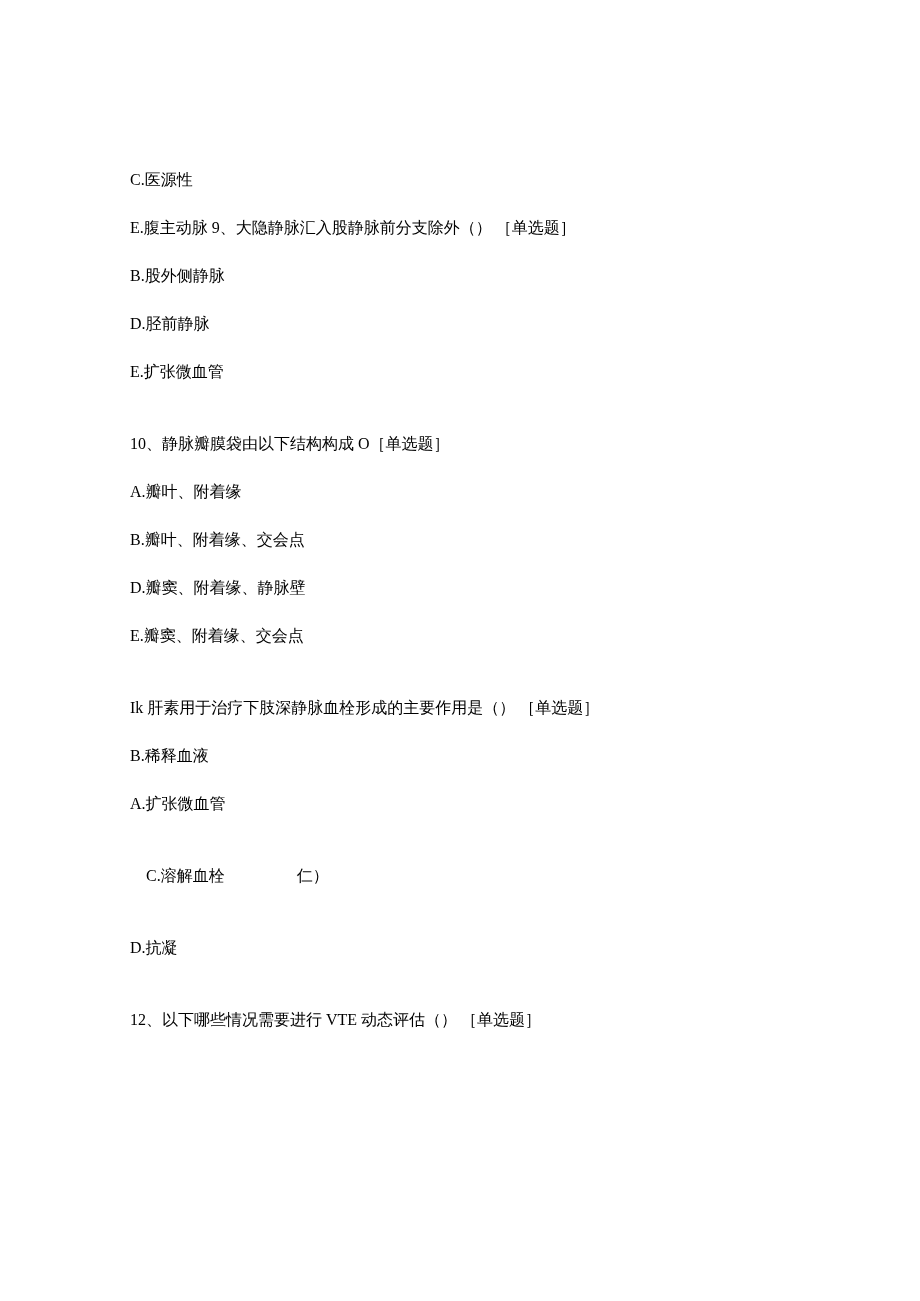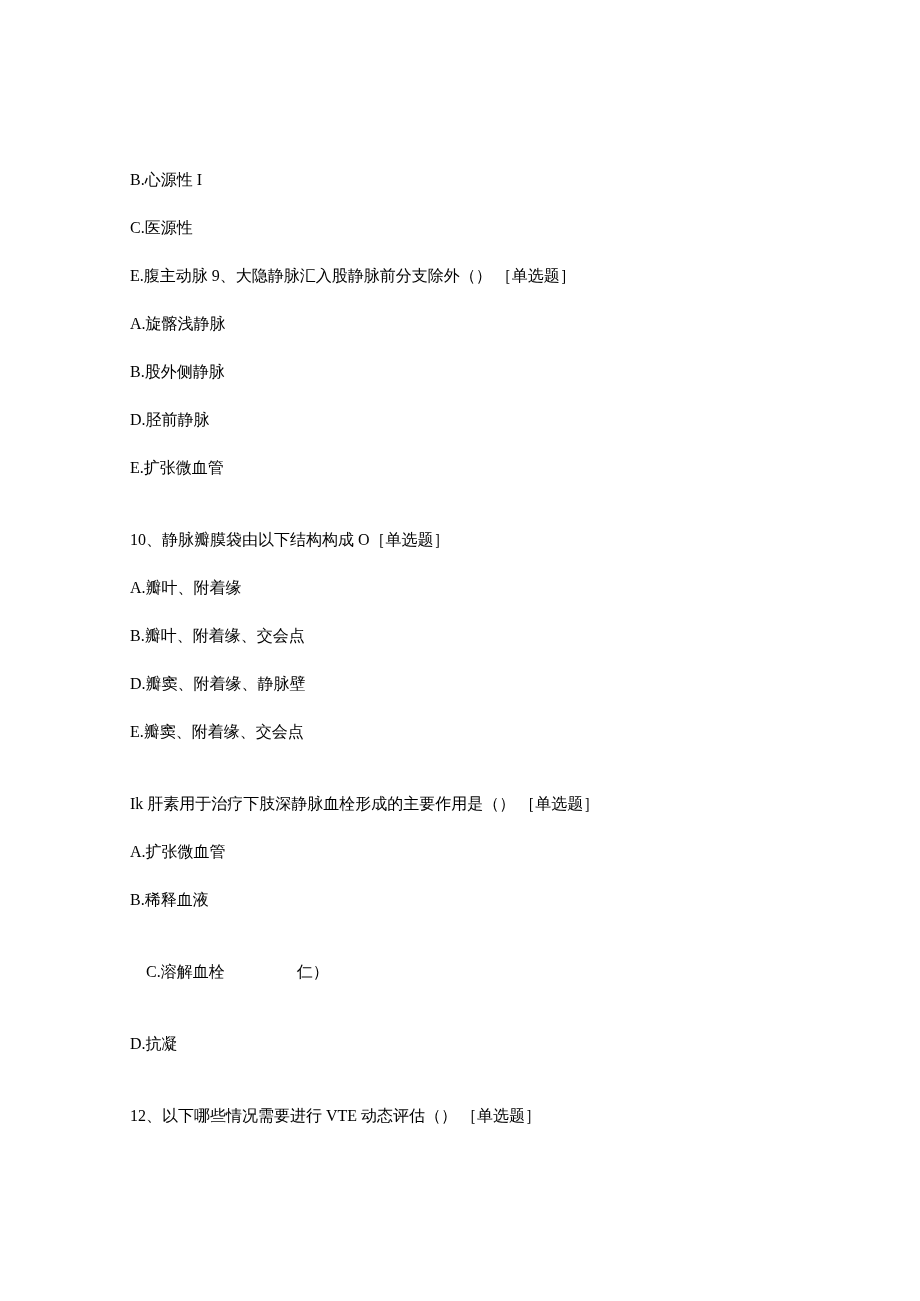--- a/index.html
+++ b/index.html
@@ -32,41 +32,39 @@
   .inline-gap {
     display: inline-block;
     width: 72px;
   }
 </style>
 </head>
 <body>
 
 <div class="page">
 
-  <div class="line">B.心源性 I</div>
   <div class="line">C.医源性</div>
   <div class="line">E.腹主动脉 9、大隐静脉汇入股静脉前分支除外（） ［单选题］</div>
-  <div class="line">A.旋髂浅静脉</div>
   <div class="line">B.股外侧静脉</div>
   <div class="line">D.胫前静脉</div>
   <div class="line">E.扩张微血管</div>
 
   <div class="spacer"></div>
 
   <div class="line">10、静脉瓣膜袋由以下结构构成 O［单选题］</div>
   <div class="line">A.瓣叶、附着缘</div>
   <div class="line">B.瓣叶、附着缘、交会点</div>
   <div class="line">D.瓣窦、附着缘、静脉壁</div>
   <div class="line">E.瓣窦、附着缘、交会点</div>
 
   <div class="spacer"></div>
 
   <div class="line">Ik 肝素用于治疗下肢深静脉血栓形成的主要作用是（） ［单选题］</div>
+  <div class="line">B.稀释血液</div>
   <div class="line">A.扩张微血管</div>
-  <div class="line">B.稀释血液</div>
   <div class="line">
     <span>C.溶解血栓</span><span class="inline-gap"></span><span>仁）</span>
   </div>
   <div class="line">D.抗凝</div>
 
   <div class="spacer"></div>
 
   <div class="line">12、以下哪些情况需要进行 VTE 动态评估（） ［单选题］</div>
 
 </div>

